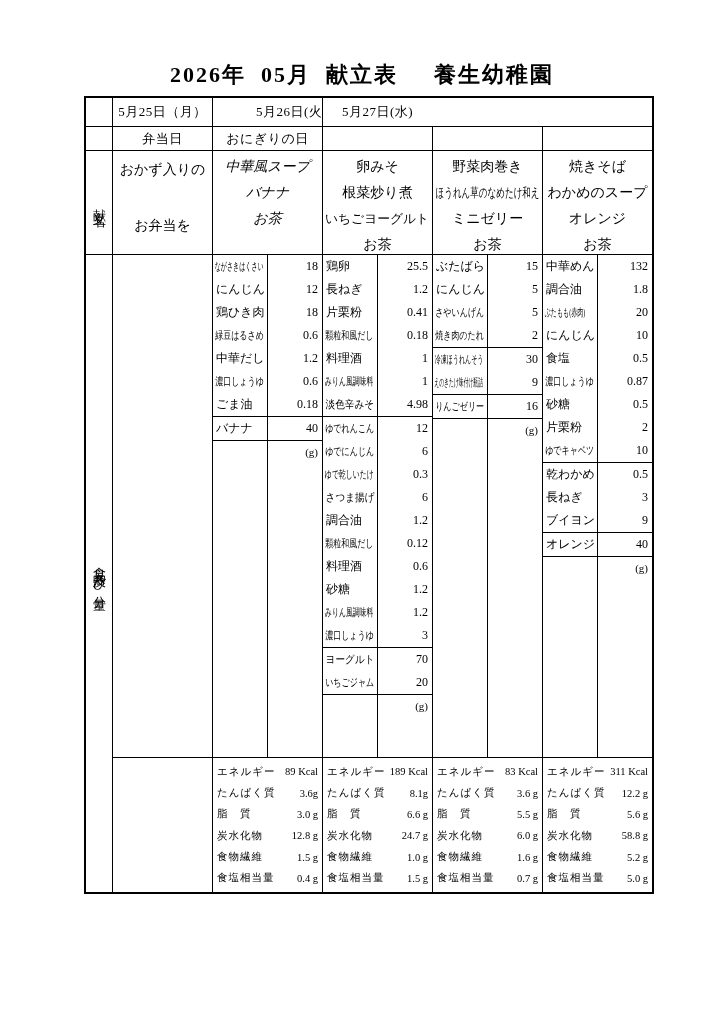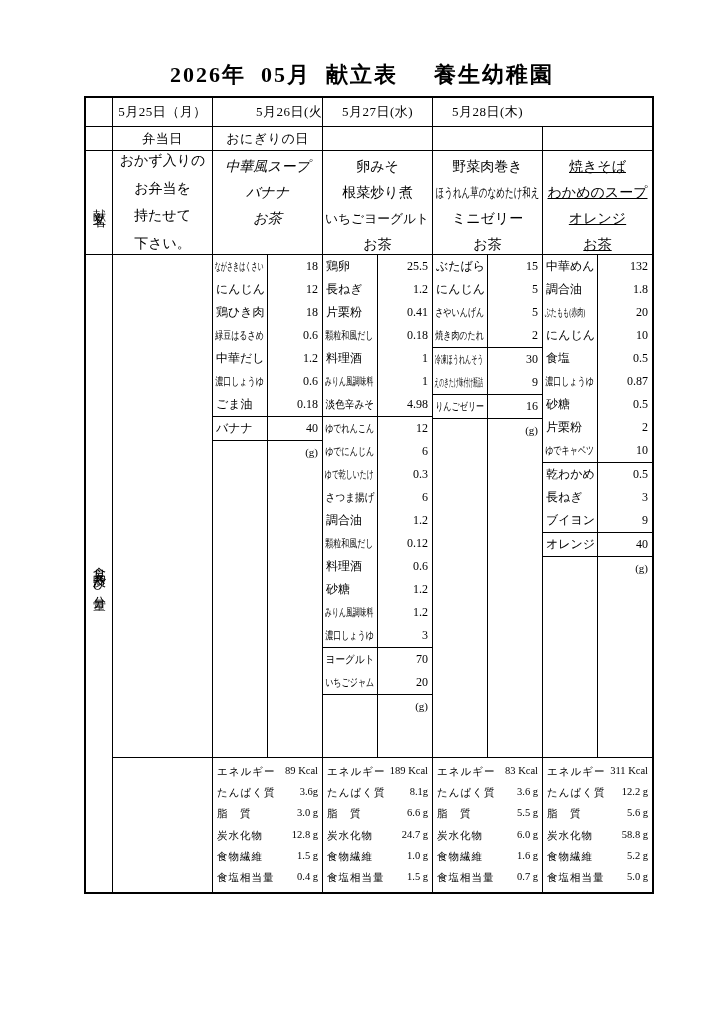--- a/index.html
+++ b/index.html
@@ -30,39 +30,39 @@
     writing-mode:vertical-rl;display:flex;align-items:center;justify-content:center;
     font-size:13px;letter-spacing:3px;
   }
   .date-cell,.special-cell{
     display:flex;align-items:center;justify-content:center;
     font-size:13px;letter-spacing:0.5px;white-space:nowrap;
   }
   .menu-cell{
     display:flex;flex-direction:column;align-items:center;padding-top:3px;
   }
-  .menu-cell.note{justify-content:space-between;padding-top:0;}
+  .menu-cell.note{justify-content:flex-start;padding-top:9px;gap:36px;}
   .menu-line{height:26px;line-height:26px;font-size:14px;white-space:nowrap;transform-origin:center;}
   .note .menu-line{height:20px;line-height:20px;}
   .body-cell{display:flex;flex-direction:column;}
   .food-area{height:503px;position:relative;box-sizing:border-box;}
   .vdivider{position:absolute;left:54px;top:0;bottom:0;width:1px;background:#000;}
   .group{border-bottom:1px solid #000;}
   .item-row{height:23px;display:flex;align-items:center;}
   .iname{
     width:54px;box-sizing:border-box;padding-left:3px;font-size:12px;
     white-space:nowrap;transform-origin:left center;flex:0 0 54px;
   }
   .ival{flex:1;text-align:right;padding-right:4px;font-size:12px;white-space:nowrap;}
   .unit-row{height:23px;line-height:23px;text-align:right;padding-right:4px;font-size:11px;}
   .nutri{
     border-top:1px solid #000;height:135px;box-sizing:border-box;
     display:flex;flex-direction:column;justify-content:space-around;padding:3px 4px;
   }
-  .nutri-row{display:flex;justify-content:space-between;align-items:flex-start;font-size:10.5px;white-space:nowrap;}
+  .nutri-row{display:flex;justify-content:space-between;align-items:center;font-size:10.5px;white-space:nowrap;}
   .nlabel{letter-spacing:1px;}
 </style>
 </head>
 <body>
 
 <div class="title">
   <span>2026年  05月  献立表</span>
   <span>養生幼稚園</span>
 </div>
 
@@ -285,23 +285,20 @@
         <div class="nutri-row">
           <span class="nlabel">食物繊維</span>
           <span class="nval">1.0 g</span>
         </div>
         <div class="nutri-row">
           <span class="nlabel">食塩相当量</span>
           <span class="nval">1.5 g</span>
         </div>
       </div>
     </div>
-    <div class="cell date-cell" style="grid-area: 1 / 5;">
-      <span>5月28日(木)</span>
-    </div>
     <div class="cell special-cell bt" style="grid-area: 2 / 5;">
       <span></span>
     </div>
     <div class="cell menu-cell bt" style="grid-area: 3 / 5;">
       <div class="menu-line">野菜肉巻き</div>
       <div class="menu-line" style="font-size: 13px; transform: scaleX(0.654);">ほうれん草のなめたけ和え</div>
       <div class="menu-line">ミニゼリー</div>
       <div class="menu-line">お茶</div>
     </div>
     <div class="cell body-cell bt" style="grid-area: 4 / 5;">
@@ -366,21 +363,21 @@
         </div>
         <div class="nutri-row">
           <span class="nlabel">食塩相当量</span>
           <span class="nval">0.7 g</span>
         </div>
       </div>
     </div>
     <div class="cell special-cell bt" style="grid-area: 2 / 6;">
       <span></span>
     </div>
-    <div class="cell menu-cell bt" style="grid-area: 3 / 6; text-decoration: underline;">
+    <div class="cell menu-cell bt" style="grid-area: 3 / 6;">
       <div class="menu-line">焼きそば</div>
       <div class="menu-line">わかめのスープ</div>
       <div class="menu-line">オレンジ</div>
       <div class="menu-line">お茶</div>
     </div>
     <div class="cell body-cell bt" style="grid-area: 4 / 6;">
       <div class="food-area">
         <div class="vdivider"></div>
         <div class="group">
           <div class="item-row">

